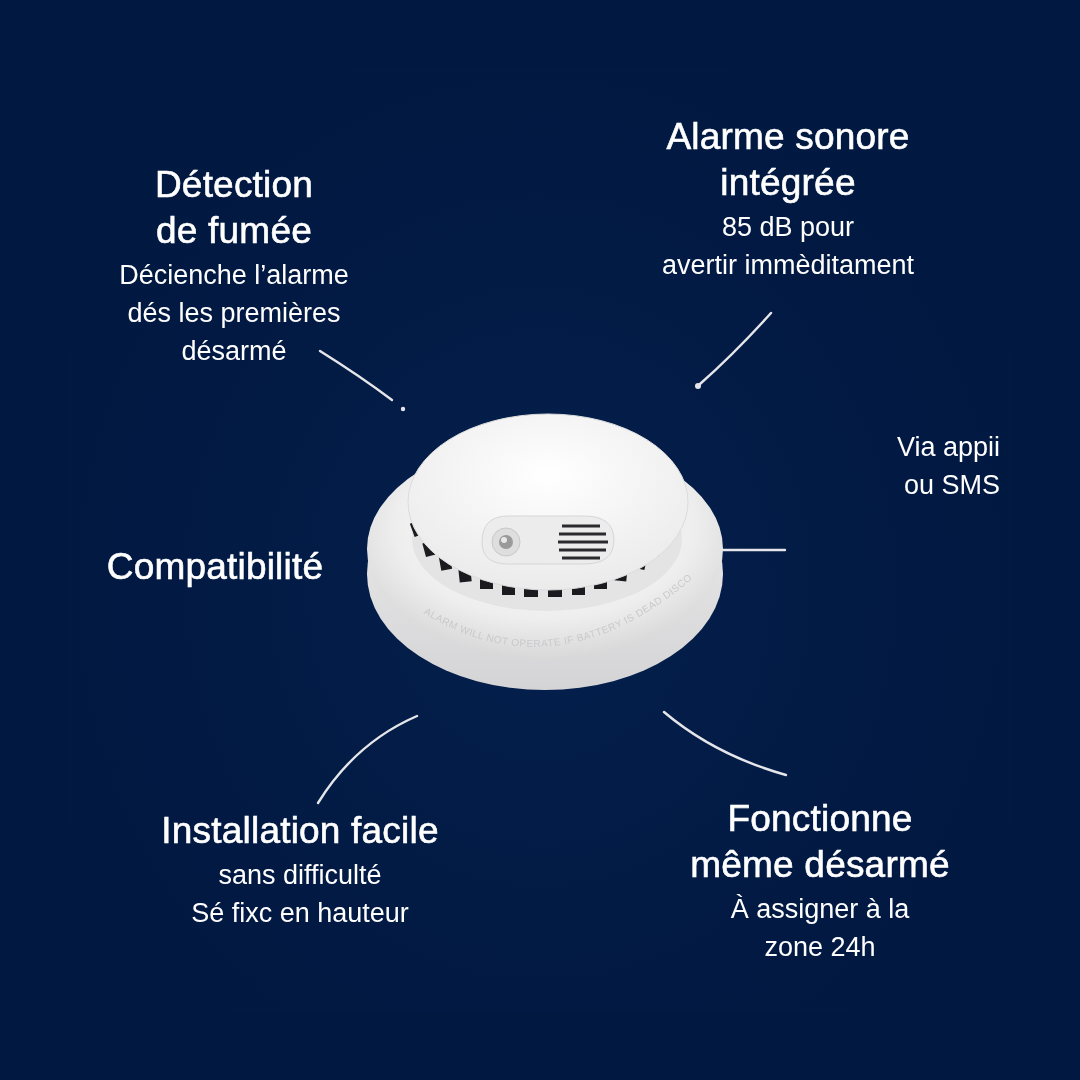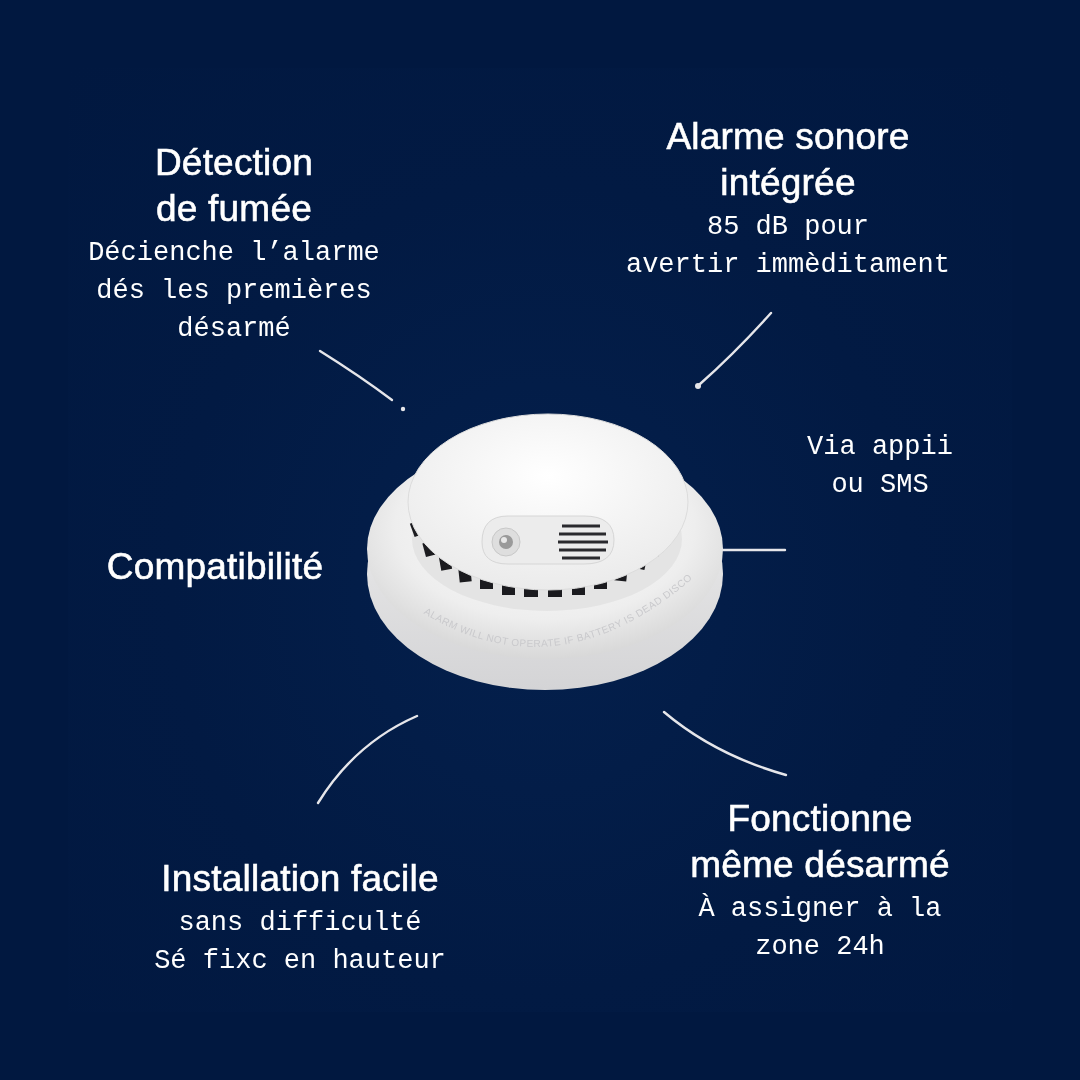--- a/index.html
+++ b/index.html
@@ -14,30 +14,30 @@
       position: absolute; left: 68px; top: 68px; width: 944px; height: 944px;
       background: radial-gradient(ellipse at 50% 55%, #04204d 0%, #021a43 55%, #011840 100%);
     }
     .block { position: absolute; text-align: center; }
     .title {
       font-size: 37px; font-weight: 400; line-height: 46px;
       letter-spacing: 0.2px; margin: 0;
       -webkit-text-stroke: 0.6px #ffffff;
     }
     .desc {
-      font-size: 27px; line-height: 38px; margin: 2px 0 0 0; font-weight: 400; font-family: Liberation Mono, monospace;
+      font-size: 27px; line-height: 38px; margin: 2px 0 0 0; font-weight: 400;
     }
     .desc .line, .title .line { display: block; white-space: nowrap; }
 
-    #b-detection { left: 84px; top: 140px; width: 300px; }
+    #b-detection { left: 84px; top: 162px; width: 300px; }
     #b-alarm { left: 620px; top: 114px; width: 336px; }
     #b-alerte { left: 740px; top: 426px; width: 260px; }
-    #b-alerte .desc { padding-left: 20px; }
+    #b-alerte .desc { padding-left: 20px; text-align: right; }
     #b-compat { left: 70px; top: 525px; width: 290px; margin-top: 19px; }
-    #b-install { left: 130px; top: 856px; width: 340px; }
+    #b-install { left: 130px; top: 808px; width: 340px; }
     #b-fonction { left: 660px; top: 796px; width: 320px; }
 
     svg.lines { position: absolute; left: 0; top: 0; width: 1080px; height: 1080px; pointer-events: none; }
 
     .detector { position: absolute; left: 362px; top: 404px; width: 370px; height: 292px; }
   </style>
 </head>
 <body>
 
 <div class="inner-panel"></div>

